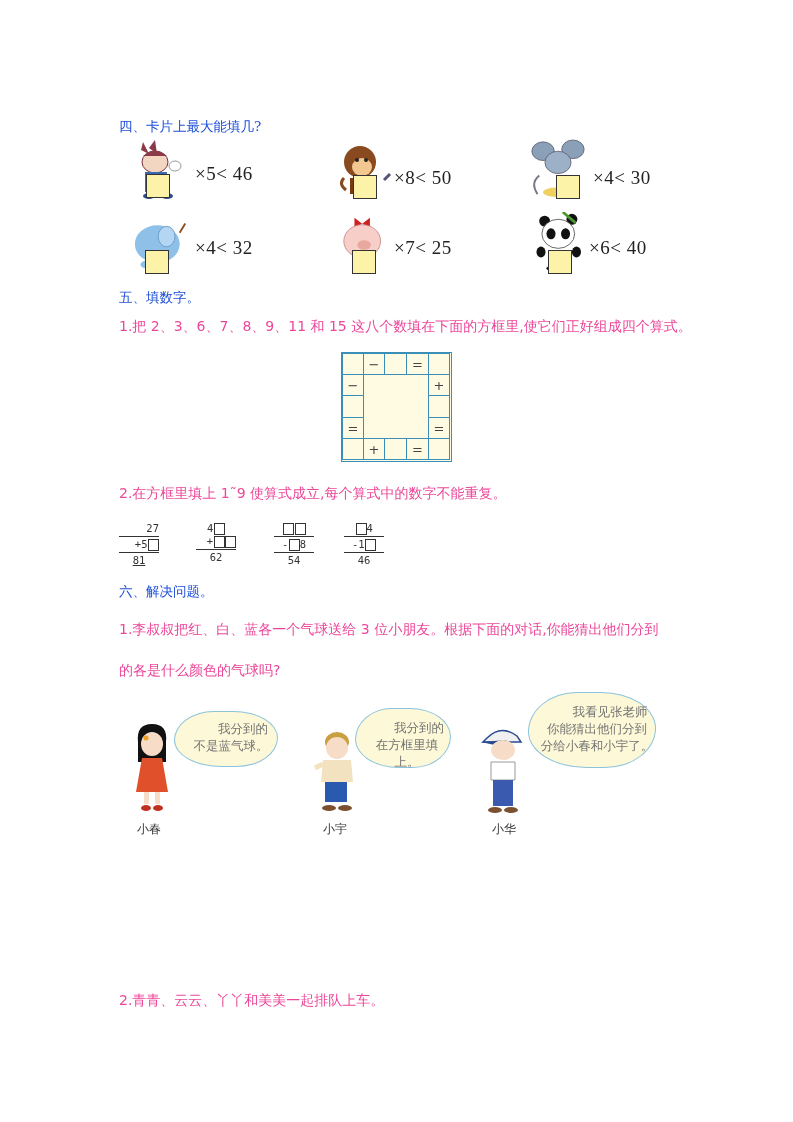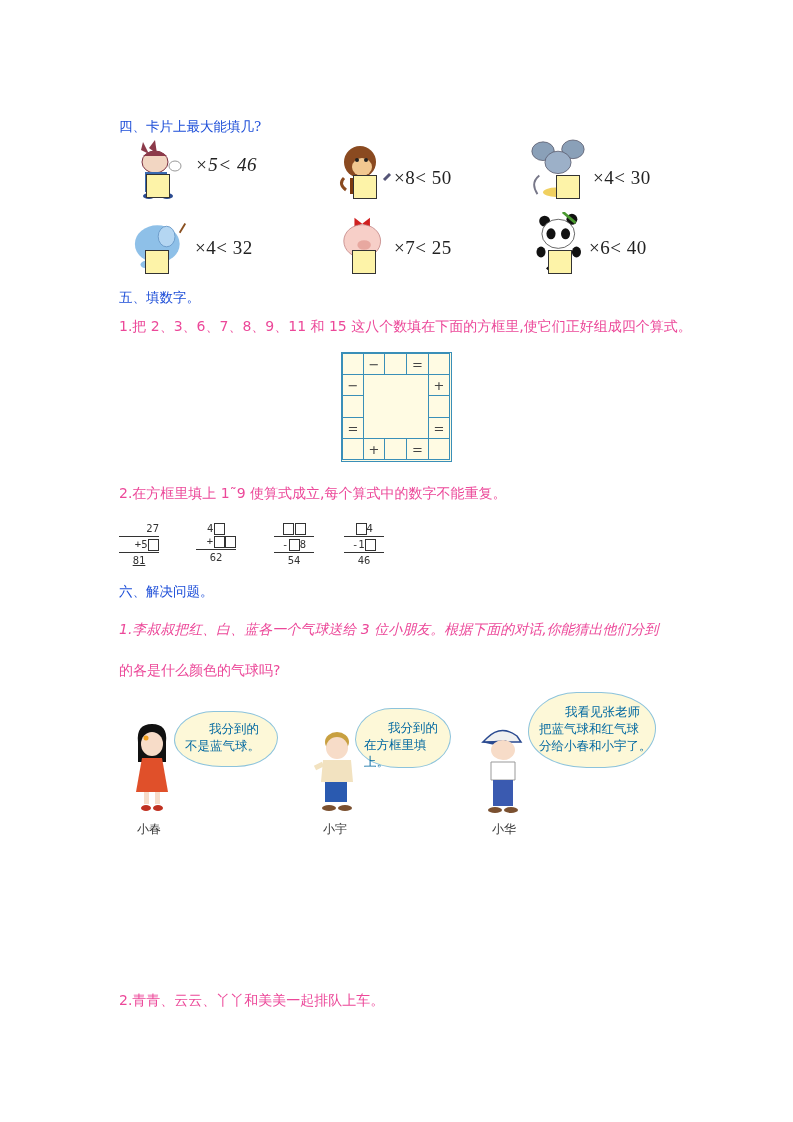--- a/index.html
+++ b/index.html
@@ -19,41 +19,41 @@
   .grid { position:absolute; left:341px; top:352px; width:111px; height:110px; background:#fffbe3; border:1.5px solid #3a8fb8; box-sizing:border-box; }
   .gcell { position:absolute; border:1px solid #3a8fb8; box-sizing:border-box; background:#fffbe3; font-size:13px; color:#444; display:flex; align-items:center; justify-content:center; font-family:"DejaVu Sans",sans-serif; }
 
   
   .vert { position:absolute; width:40px; font-family:"DejaVu Sans Mono","Liberation Mono",monospace; font-size:10.5px; color:#333; }
   .vrow { height:13px; line-height:13px; display:flex; justify-content:flex-end; align-items:center; }
   .vbox { display:inline-block; width:9px; height:10px; border:1.2px solid #333; margin-left:0.5px; }
   .vline { border-top:1.2px solid #333; margin:1px 0; }
 
   
-  .bubble { position:absolute; background:#fdf8d8; border:1.5px solid #8cc3dc; border-radius:40% 45% 42% 48% / 55% 50% 55% 50%; font-size:12.5px; color:#0369a1; line-height:17px; box-sizing:border-box; font-family:"DejaVu Serif",serif; }
+  .bubble { position:absolute; background:#fdf8d8; border:1.5px solid #8cc3dc; border-radius:40% 45% 42% 48% / 55% 50% 55% 50%; font-size:12.5px; color:#737373; line-height:17px; box-sizing:border-box; font-family:"DejaVu Serif",serif;text-align:center; }
   .name-label { position:absolute; font-size:12px; color:#333; }
 </style>
 </head>
 <body>
 
 <div class="abs sec-title" style="left:119px;top:118px;">四、卡片上最大能填几?</div>
 
 <div class="anim-item" style="left:135px;top:140px;">
   <svg class="animal" viewBox="0 0 56 60">
     <path d="M8 2 L14 14 L6 10 Z" fill="#8c3a4a"></path>
       <path d="M20 0 L22 14 L14 8 Z" fill="#8c3a4a"></path>
     <ellipse cx="20" cy="22" rx="13" ry="11" fill="#f2d6c2" stroke="#7a3040" stroke-width="1"></ellipse>
     <path d="M8 16 Q20 6 32 16" fill="#8c3a4a"></path>
     <ellipse cx="40" cy="26" rx="6" ry="5" fill="#fff" stroke="#999"></ellipse>
     <rect x="10" y="32" width="22" height="20" fill="#3a6ab0"></rect>
     <ellipse cx="14" cy="56" rx="6" ry="3" fill="#2a4a90"></ellipse>
       <ellipse cx="32" cy="56" rx="6" ry="3" fill="#2a4a90"></ellipse>
   </svg>
   <div class="card" style="left:11px;top:34px;"></div>
-  <div class="expr" style="left:60px;top:14px;font-style:italic;">×5&lt; 46</div>
+  <div class="expr" style="left:60px;top:23px;">×5&lt; 46</div>
 </div>
 
 <div class="anim-item" style="left:338px;top:140px;">
   <svg class="animal" viewBox="0 0 56 60">
     <circle cx="22" cy="22" r="16" fill="#8a4a20"></circle>
     <ellipse cx="24" cy="27" rx="10" ry="9" fill="#f2c890"></ellipse>
     <circle cx="19" cy="20" r="2" fill="#222"></circle>
       <circle cx="28" cy="20" r="2" fill="#222"></circle>
     <path d="M8 50 Q0 44 6 38" stroke="#8a4a20" stroke-width="3" fill="none"></path>
     <rect x="12" y="38" width="22" height="16" fill="#7a3a10"></rect>
@@ -200,21 +200,21 @@
       <span>-1</span>
       <span class="vbox"></span>
     </div>
   <div class="vline"></div>
   <div class="vrow" style="justify-content:center;">
       <span>46</span>
     </div>
 </div>
 
 <div class="abs sec-title" style="left:119px;top:583px;">六、解决问题。</div>
-<div class="abs q-text" style="left:119px;top:621px;font-style:italic;">1.李叔叔把红、白、蓝各一个气球送给 3 位小朋友。根据下面的对话,你能猜出他们分到</div>
+<div class="abs q-text" style="left:119px;top:621px;">1.李叔叔把红、白、蓝各一个气球送给 3 位小朋友。根据下面的对话,你能猜出他们分到</div>
 <div class="abs q-text" style="left:119px;top:662px;">的各是什么颜色的气球吗?</div>
 
 <svg class="abs" style="left:132px;top:722px;" width="40" height="92" viewBox="0 0 40 92">
   <path d="M6 20 Q4 2 20 2 Q36 2 34 20 L34 40 L6 40 Z" fill="#111"></path>
   <ellipse cx="20" cy="22" rx="11" ry="12" fill="#f7dcc8"></ellipse>
   <circle cx="14" cy="16" r="2.5" fill="#f0a020"></circle>
   <path d="M10 36 L30 36 L36 70 L4 70 Z" fill="#e0502a"></path>
   <rect x="12" y="70" width="5" height="12" fill="#f7dcc8"></rect>
     <rect x="23" y="70" width="5" height="12" fill="#f7dcc8"></rect>
   <ellipse cx="14" cy="86" rx="5" ry="3" fill="#c03020"></ellipse>
@@ -246,18 +246,18 @@
   <path d="M4 18 L30 16 L22 22 Z" fill="#2a4a90"></path>
   <ellipse cx="26" cy="26" rx="12" ry="10" fill="#f7dcc8"></ellipse>
   <path d="M2 40 L10 34" stroke="#fff" stroke-width="5"></path>
   <path d="M14 38 L38 38 L38 56 L14 56 Z" fill="#fff" stroke="#999"></path>
   <rect x="16" y="56" width="20" height="26" fill="#3a5ab0"></rect>
   <ellipse cx="18" cy="86" rx="7" ry="3" fill="#7a5030"></ellipse>
     <ellipse cx="34" cy="86" rx="7" ry="3" fill="#7a5030"></ellipse>
 </svg>
 <div class="bubble" style="left:528px;top:692px;width:128px;height:76px;padding:10px 0 0 10px;">
   <div style="padding-left:26px;">我看见张老师</div>
-  <div>把蓝气球和红气球</div>
+  <div>你能猜出他们分到</div>
   <div>分给小春和小宇了。</div>
 </div>
 <div class="name-label" style="left:492px;top:821px;">小华</div>
 
 <div class="abs q-text" style="left:119px;top:992px;">2.青青、云云、丫丫和美美一起排队上车。</div>
 
 </body></html>

